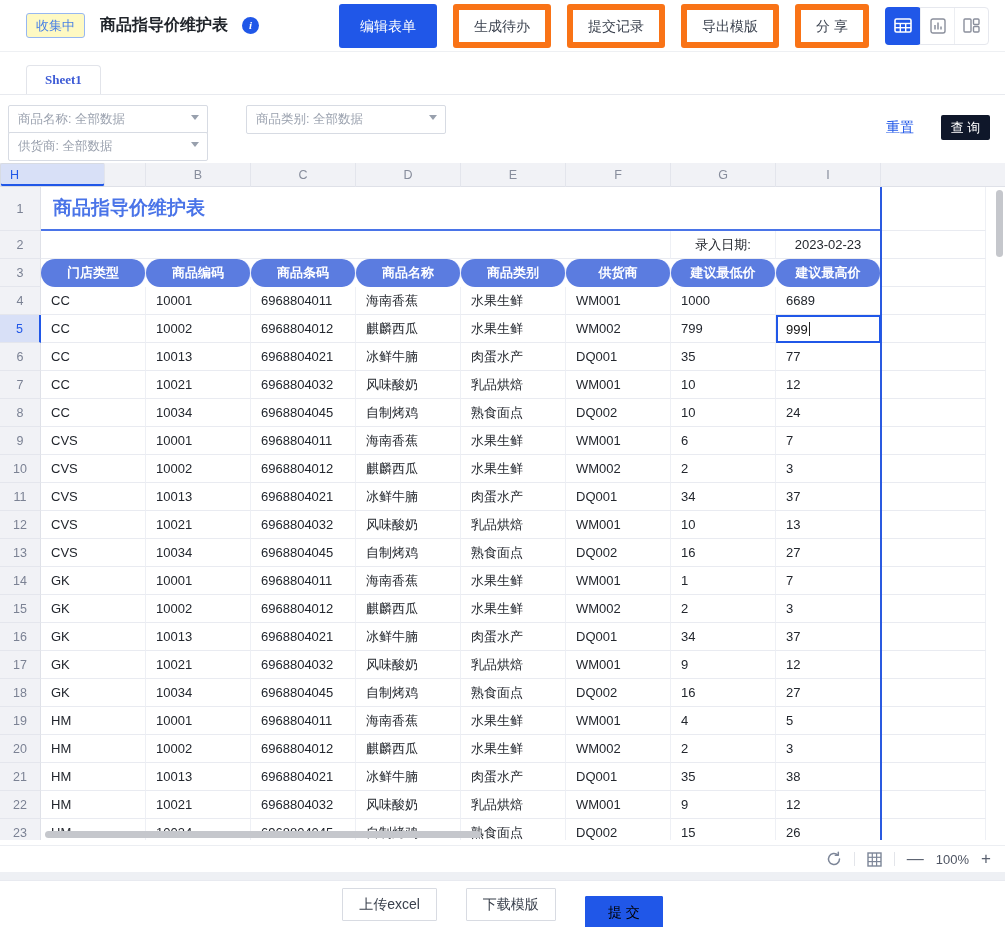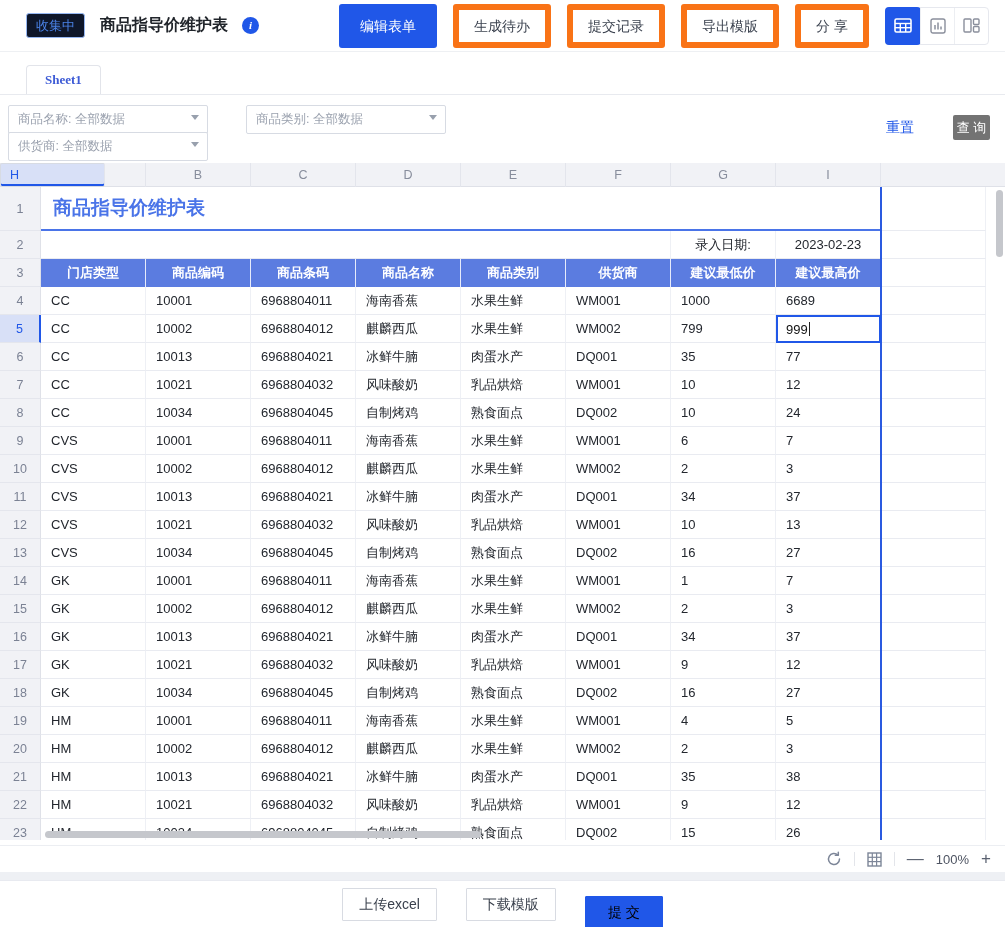--- a/index.html
+++ b/index.html
@@ -4,21 +4,21 @@
 <style>
   * { box-sizing: border-box; margin:0; padding:0; }
   html,body { width:1005px; height:927px; overflow:hidden; background:#eef0f4;
     font-family:"Liberation Sans", sans-serif; }
   .app { position:relative; width:1005px; height:927px; background:#fff; }
 
   
   .topbar { position:absolute; top:0; left:0; width:1005px; height:52px; background:#fff;
     border-bottom:1px solid #eef0f3; display:flex; align-items:center; padding:0 16px 0 26px; }
   .badge { display:inline-block; padding:3px 9px; border:1px solid #96b7f2; border-radius:3px;
-    color:#4a82e6; background:#0f172a; font-size:13px; line-height:17px; }
+    color:#4a82e6; background:#fef9c3; font-size:13px; line-height:17px; }
   .title { margin-left:15px; font-size:16px; font-weight:bold; color:#21252b; }
   .info { margin-left:14px; width:17px; height:17px; border-radius:50%; background:#2057e8;
     color:#fff; font-size:11px; font-style:italic; font-weight:bold; text-align:center; line-height:17px;
     font-family:"Liberation Serif", serif; cursor:pointer; }
   .tb-right { margin-left:auto; display:flex; align-items:center; gap:16px; }
   .btn { font-size:14px; line-height:20px; padding:6px 15px; border-radius:3px; cursor:pointer;
     border:6px solid #f97316; background:#fff; color:#3c4350; white-space:nowrap; }
   .btn.primary { background:#2057e8; border-color:#2057e8; color:#fff; }
   .seg { display:flex; align-items:stretch; border:1px solid #e6e8ee; border-radius:4px; background:#fff; }
   .seg-btn { width:34px; height:36px; border:none; background:transparent; display:flex;
@@ -35,21 +35,21 @@
     display:flex; align-items:center; cursor:pointer; }
 
   
   .filterbar { position:absolute; top:95px; left:0; width:1005px; height:68px; background:#fff; }
   .sel { position:absolute; width:200px; height:29px; border:1px solid #d7dbe3; border-radius:2px;
     background:#fff; color:#9aa1ae; font-size:12.5px; display:flex; align-items:center;
     padding:0 22px 0 9px; cursor:pointer; }
   .sel .arr { position:absolute; right:8px; top:9px; width:0; height:0;
     border-left:4px solid transparent; border-right:4px solid transparent; border-top:5px solid #98a0ad; }
   .reset { position:absolute; right:91px; top:24px; color:#2057e8; font-size:14px; cursor:pointer; }
-  .query { position:absolute; right:15px; top:20px; width:37px; height:25px; background:#737373;
+  .query { position:absolute; right:15px; top:20px; width:49px; height:25px; background:#0f172a;
     border:none; border-radius:2px; color:#fff; font-size:13px; cursor:pointer; }
 
   
   .grid { position:absolute; top:163px; left:0; width:1005px; height:677px; overflow:hidden; background:#fff; }
   .chrow { display:flex; height:24px; background:#f1f2f6; border-bottom:1px solid #dfe1e8; }
   .corner { width:41px; height:24px; position:relative; border-right:1px solid #dfe1e8; }
   .corner .tri { position:absolute; right:3px; bottom:3px; width:0; height:0;
     border-left:9px solid transparent; border-bottom:9px solid #b6bac4; }
   .ch { width:105px; height:24px; text-align:center; line-height:24px; font-size:12.5px; color:#878d9c;
     border-right:1px solid #e3e5ec; cursor:pointer; }
@@ -63,21 +63,21 @@
   .r1 { height:44px; }
   .r2, .r3, .rd { height:28px; }
   .tcell { width:840px; border-bottom:2px solid #4a74e8; display:flex; align-items:center;
     padding-left:12px; font-size:19px; font-weight:bold; color:#4a74e8; }
   .blank { width:630px; border-right:1px solid #eef0f5; border-bottom:1px solid #e9ebf1; }
   .c { width:105px; border-right:1px solid #eef0f5; border-bottom:1px solid #e9ebf1;
     display:flex; align-items:center; padding-left:10px; font-size:13px; color:#23272e; cursor:cell; }
   .c.center { justify-content:center; padding-left:0; }
   .hc { width:105px; background:#5b7ce0; color:#fff; font-size:13px; font-weight:bold;
     display:flex; align-items:center; justify-content:center;
-    border-right:1px solid rgba(255,255,255,.85); cursor:pointer; }
+    border-right:1px solid rgba(255,255,255,.85); cursor:pointer;border-radius:14px; }
   .hc:last-of-type { border-right:none; }
   .ci { width:105px; border-right:1px solid #eef0f5; border-bottom:1px solid #e9ebf1; cursor:cell; }
   .h-edge { position:absolute; left:880px; top:24px; width:2px; height:653px; background:#2a5ae0; }
   .editor { position:absolute; left:776px; top:152px; width:105px; height:28px; background:#fff;
     border:2px solid #2057e8; display:flex; align-items:center; padding-left:8px; font-size:13px; color:#111; }
   .caret { display:inline-block; width:1px; height:14px; background:#222; margin-left:1px; }
   .hscroll { position:absolute; left:45px; top:668px; width:436px; height:7px; border-radius:4px; background:#c5c7cc; }
   .vscroll { position:absolute; left:996px; top:27px; width:7px; height:67px; border-radius:4px; background:#c5c7cc; }
 
   

